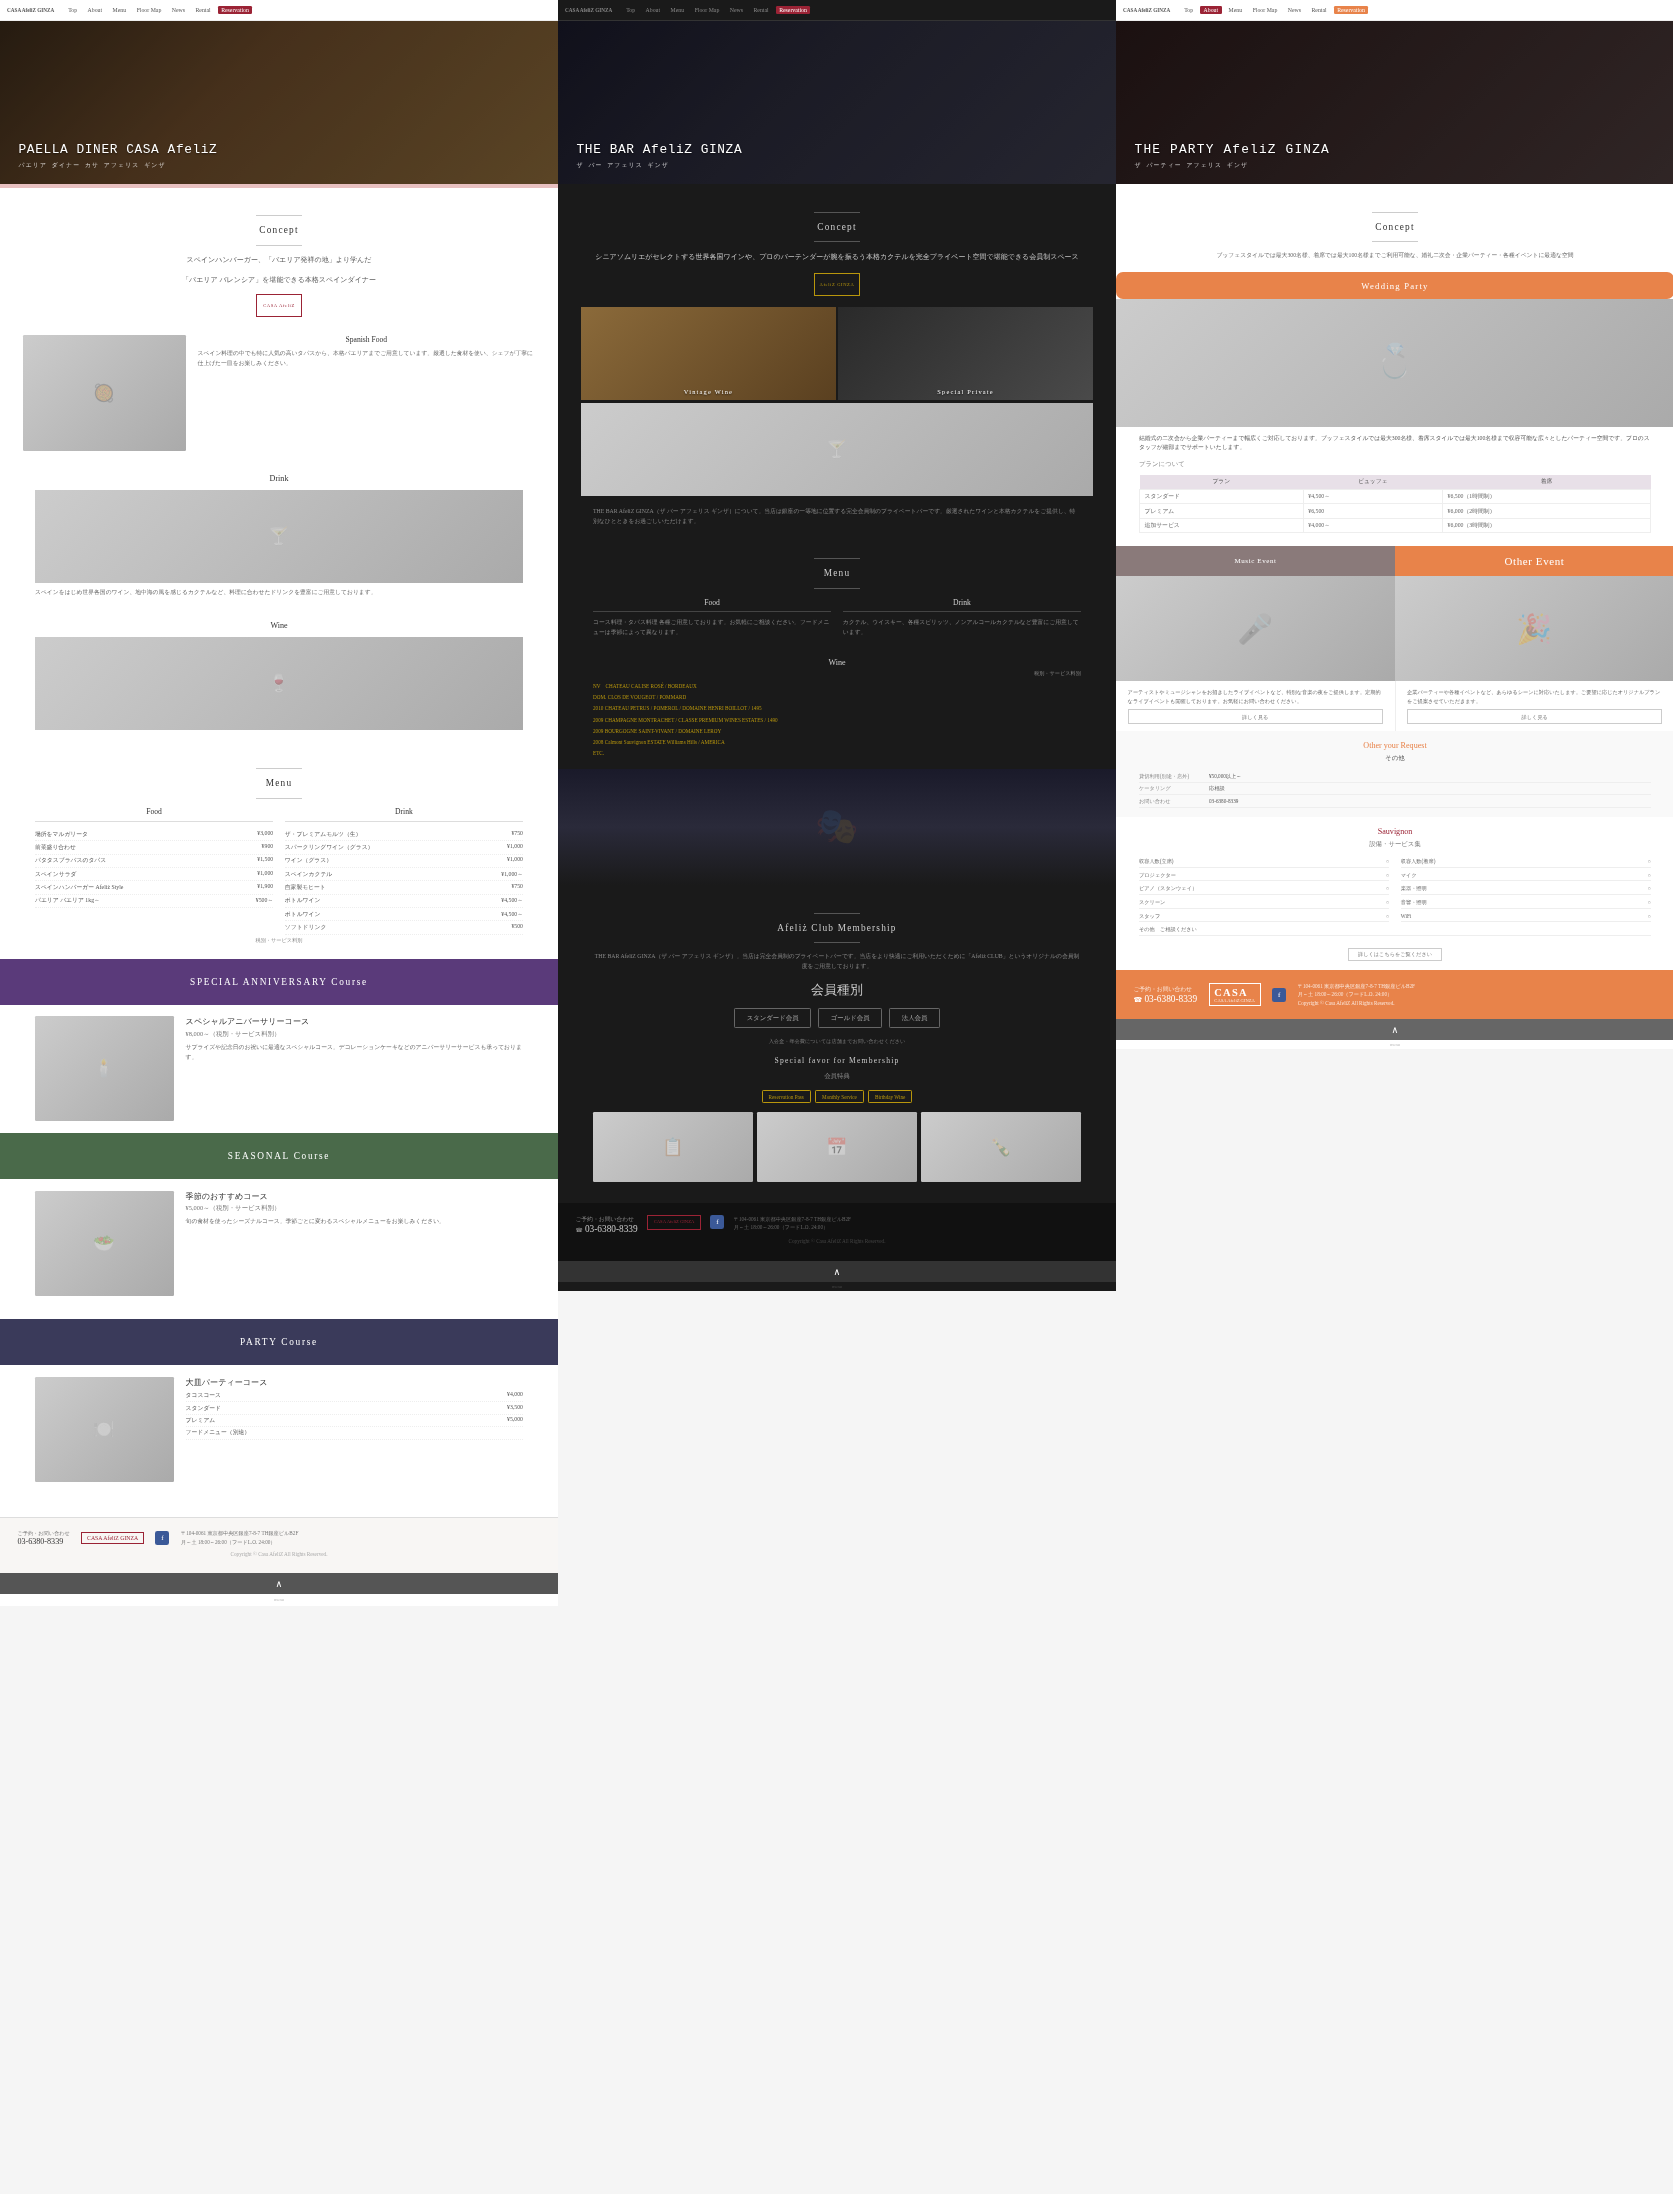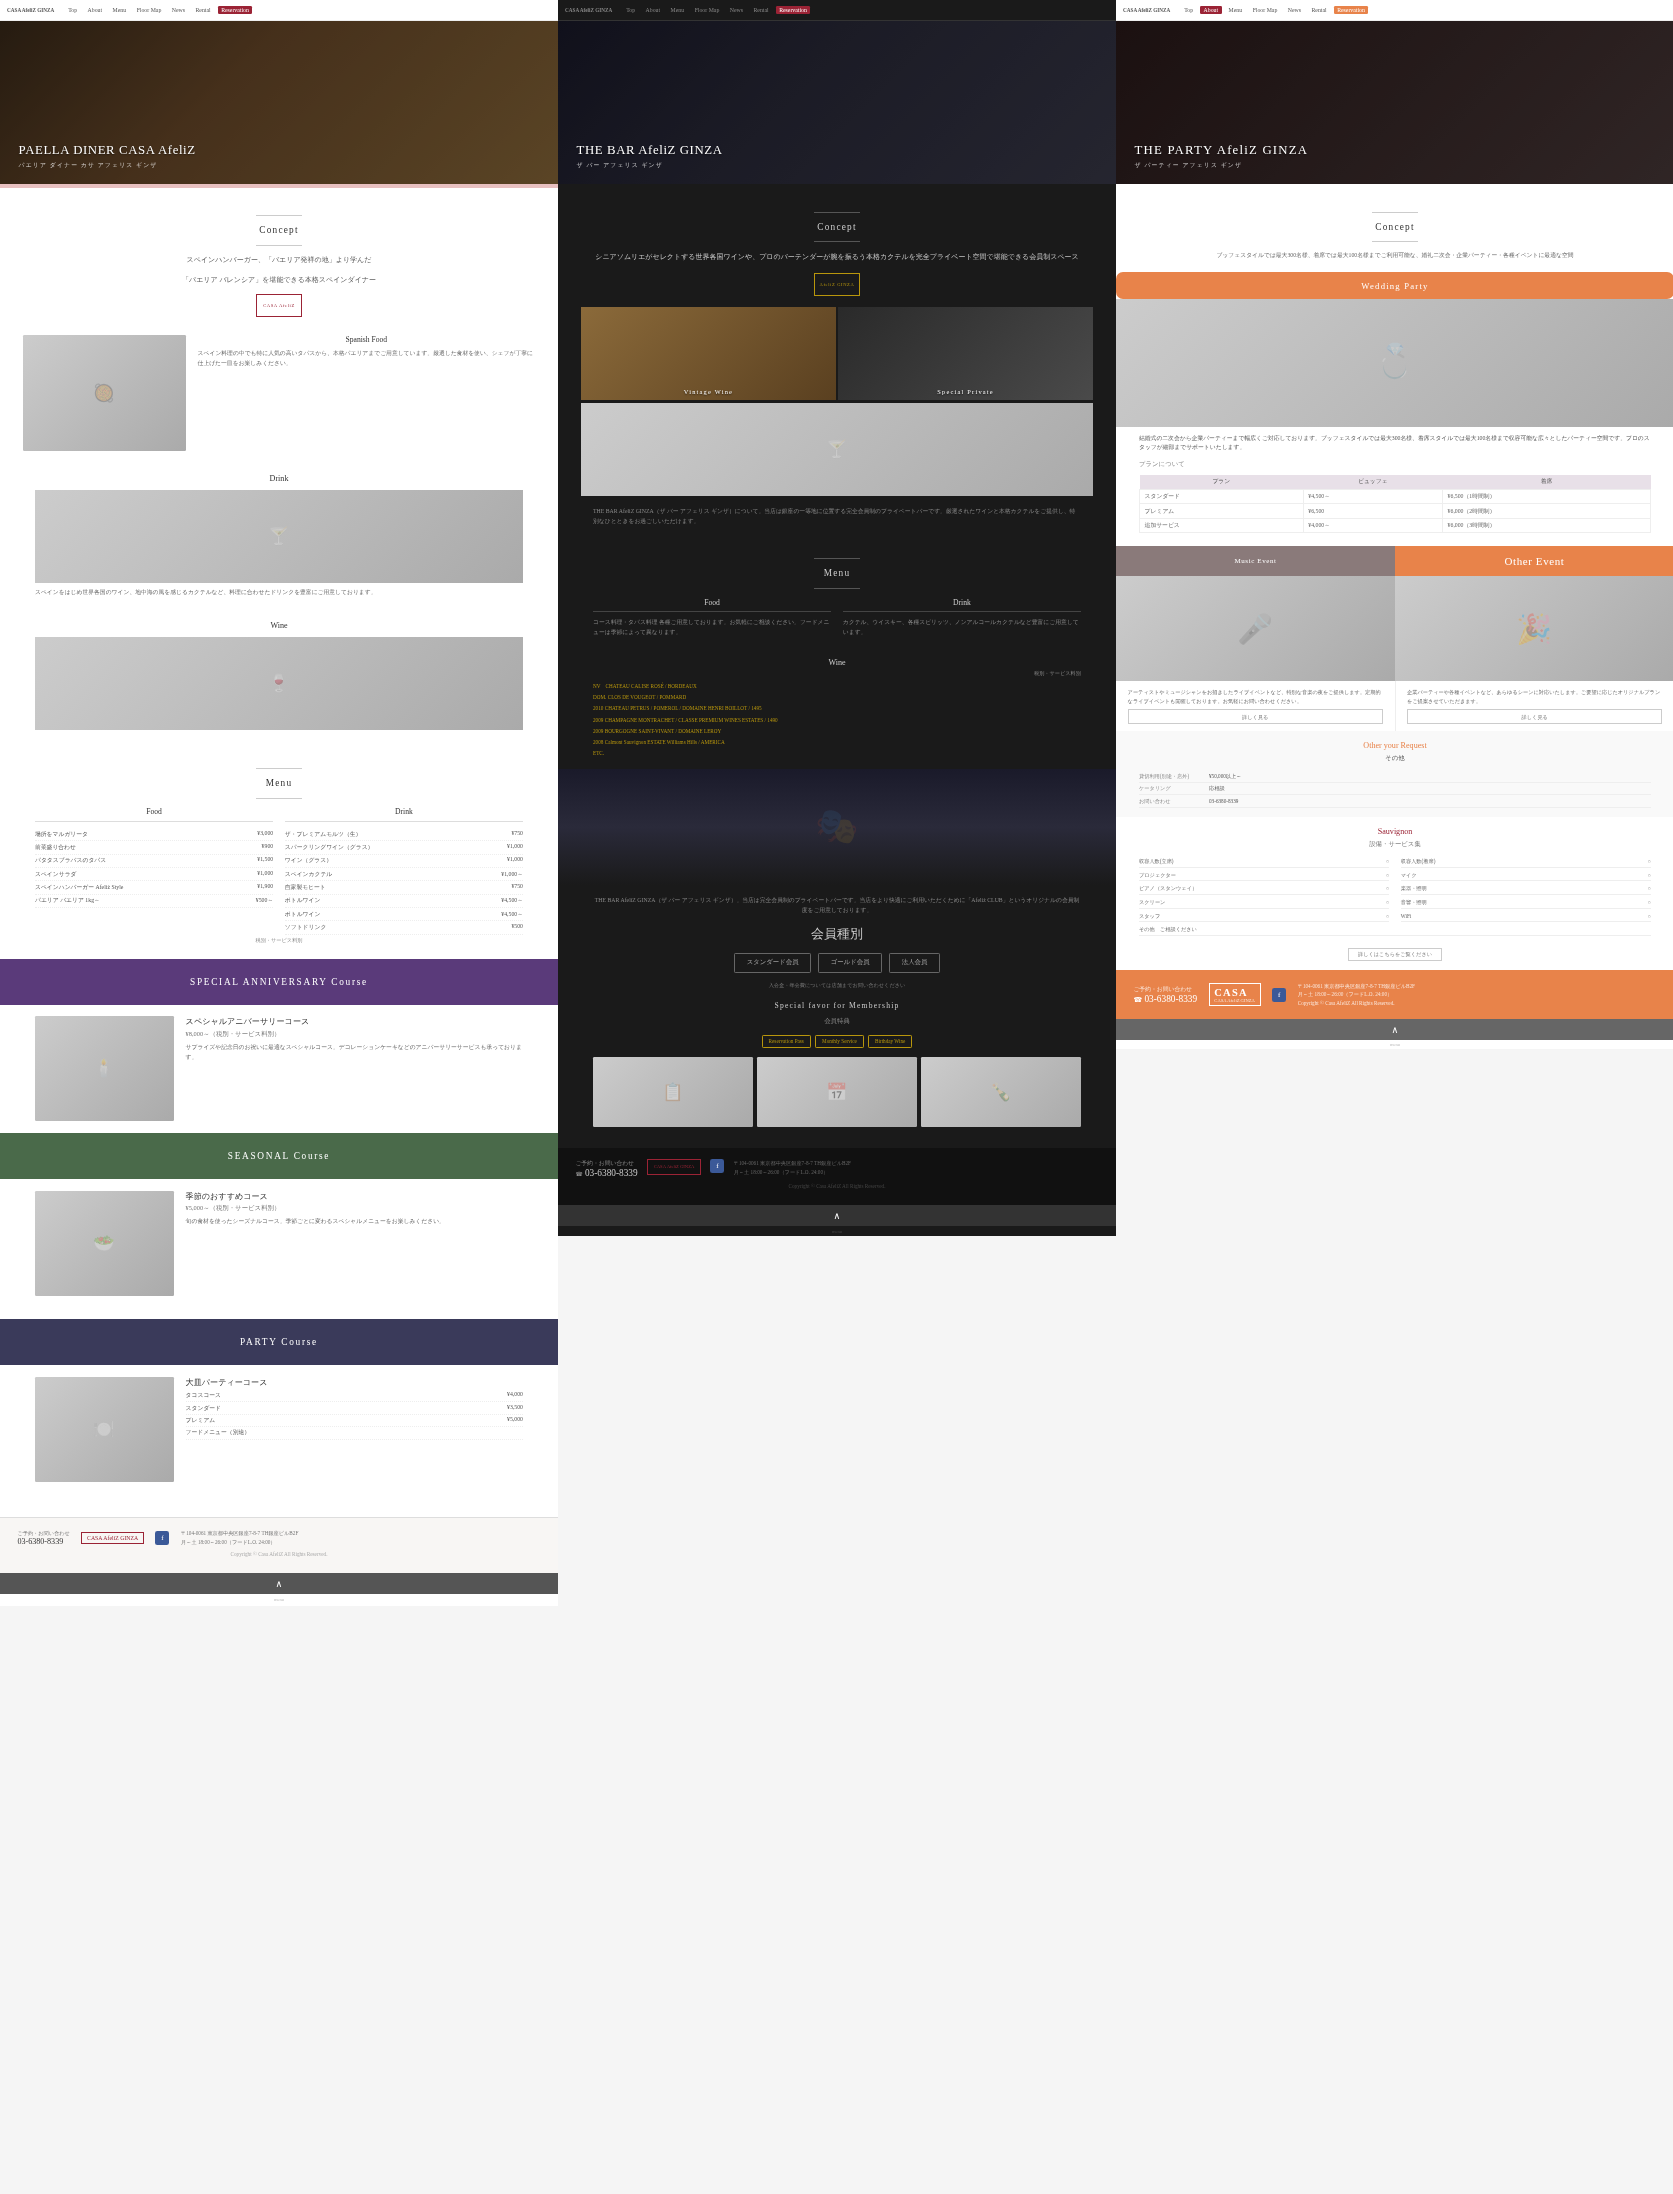--- a/index.html
+++ b/index.html
@@ -78,20 +78,21 @@
 
     .hero-overlay {
       position: absolute;
       top: 0; left: 0; right: 0; bottom: 0;
       background: rgba(0,0,0,0.35);
     }
     .hero-content {
       position: relative;
       z-index: 2;
       color: #fff;
+      font-family: Liberation Mono, monospace;
     }
     .hero-title {
       font-size: 12.8px;
       font-weight: normal;
       letter-spacing: 0.6px;
       text-shadow: 0 0.6px 1.7px rgba(0,0,0,0.5);
       line-height: 1.3;
     }
     .hero-subtitle {
       font-size: 5.8px;
@@ -1040,20 +1041,21 @@
         <div class="wine-list-item">2009  CHAMPAGNE MONTRACHET / CLASSE PREMIUM WINES ESTATES / 1490</div>
         <div class="wine-list-item">2009  BOURGOGNE SAINT-VIVANT / DOMAINE LEROY</div>
         <div class="wine-list-item">2008  Calmont Sauvignon ESTATE Williams Hills / AMERICA</div>
         <div class="wine-list-item">ETC.</div>
       </div>
     </div>
 
     <div class="full-dark-img img-placeholder" style="color:rgba(255,255,255,0.1); font-size:35px;">🎭</div>
 
     <div class="membership-section">
+      <div class="section-heading">Afeliż Club Membership</div>
       <div style="font-size:5.8px; color:#888; line-height:1.7; margin-bottom:9.3px;">THE BAR AfeliZ GINZA（ザ バー アフェリス ギンザ）。当店は完全会員制のプライベートバーです。当店をより快適にご利用いただくために「Afeliż CLUB」というオリジナルの会員制度をご用意しております。</div>
       <div style="font-size:13px; color:#ccc; margin-bottom:7px;">会員種別</div>
       <div class="membership-plans">
         <div class="plan-btn">スタンダード会員</div>
         <div class="plan-btn">ゴールド会員</div>
         <div class="plan-btn">法人会員</div>
       </div>
       <div style="font-size:5.2px; color:#777; margin-bottom:9.3px;">入会金・年会費については店舗までお問い合わせください</div>
 
       <div class="membership-special">Special favor for Membership</div>

